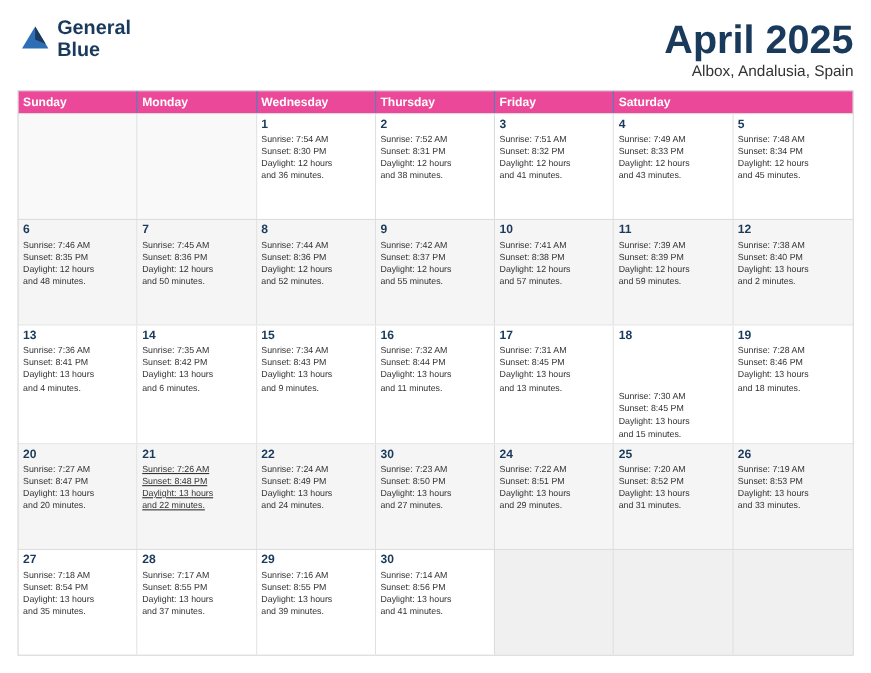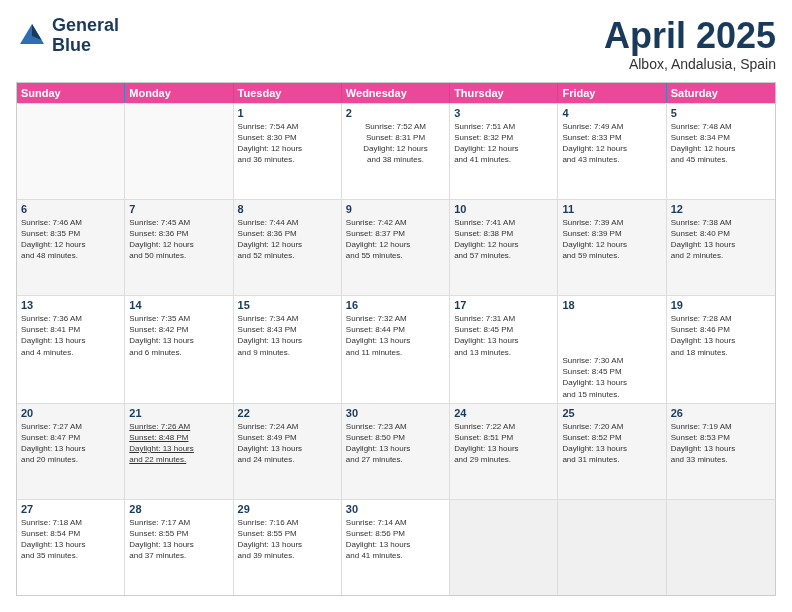--- a/index.html
+++ b/index.html
@@ -133,40 +133,39 @@
     <div class="title-area">
       <div class="month-title">April 2025</div>
       <div class="subtitle">Albox, Andalusia, Spain</div>
     </div>
   </div>
 
   <div class="calendar">
     <div class="day-headers" id="day-headers">
         <div class="day-header">Sunday</div>
         <div class="day-header">Monday</div>
-        <div class="day-header">Tuesday</div>
         <div class="day-header">Wednesday</div>
         <div class="day-header">Thursday</div>
         <div class="day-header">Friday</div>
         <div class="day-header">Saturday</div>
       </div>
     <div class="calendar-body" id="calendar-body">
         <div class="week-row">
           <div class="cell empty"></div>
           <div class="cell empty"></div>
           <div class="cell">
             <div class="cell-day">1</div>
             <div class="cell-info" style="white-space: pre-line;">Sunrise: 7:54 AM
 Sunset: 8:30 PM
 Daylight: 12 hours
 and 36 minutes.</div>
           </div>
           <div class="cell">
             <div class="cell-day">2</div>
-            <div class="cell-info" style="white-space: pre-line; text-align: center;">Sunrise: 7:52 AM
+            <div class="cell-info" style="white-space: pre-line;">Sunrise: 7:52 AM
 Sunset: 8:31 PM
 Daylight: 12 hours
 and 38 minutes.</div>
           </div>
           <div class="cell">
             <div class="cell-day">3</div>
             <div class="cell-info" style="white-space: pre-line;">Sunrise: 7:51 AM
 Sunset: 8:32 PM
 Daylight: 12 hours
 and 41 minutes.</div>

